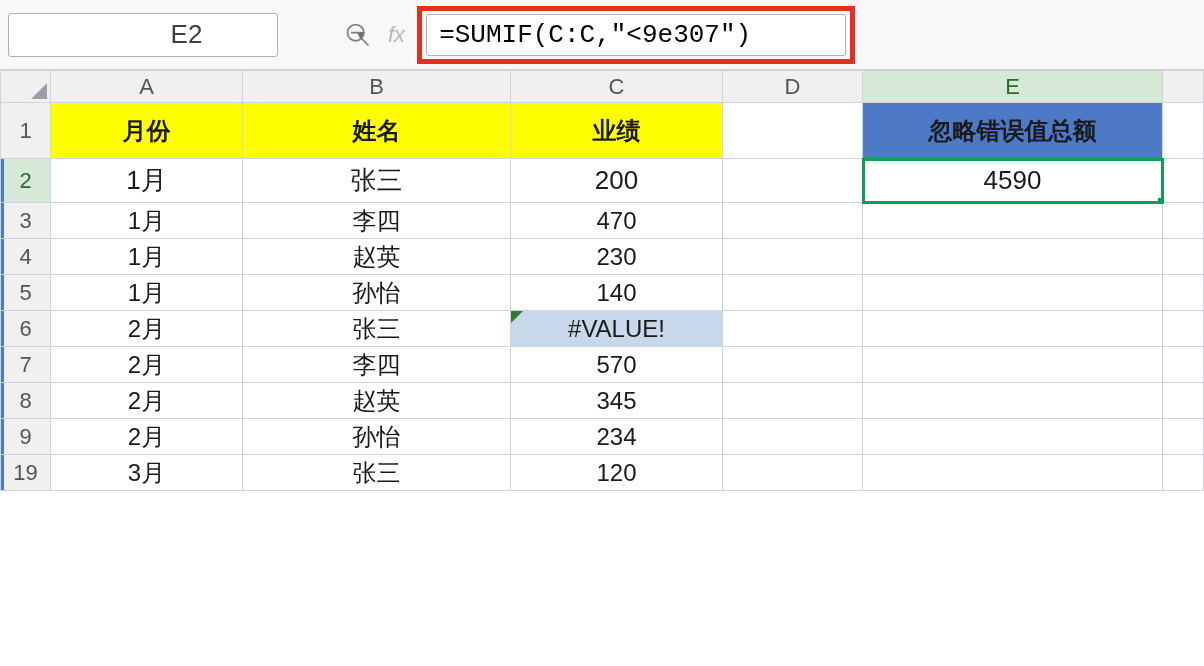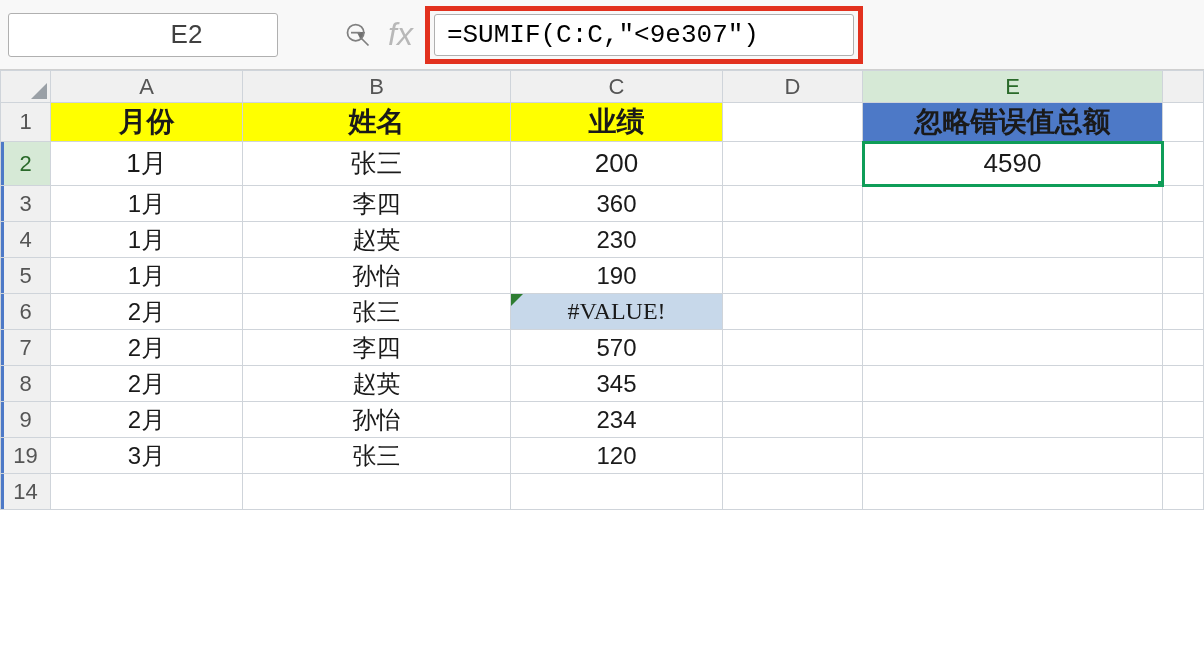--- a/index.html
+++ b/index.html
@@ -46,21 +46,21 @@
   .ic-btn {
     display: flex; align-items: center; justify-content: center;
     width: 40px; height: 40px;
     color: #808080;
     margin-right: 6px;
   }
   .ic-btn svg { width: 28px; height: 28px; stroke: currentColor; fill: none; stroke-width: 1.5; }
 
   .fx-label {
     font-style: italic;
-    font-size: 32px;
+    font-size: 22px;
     color: #b8b8b8;
     margin: 0 12px 0 4px;
   }
 
   .formula-box-frame {
     display: flex;
     align-items: center;
     border: 5px solid #e2311e;
     padding: 4px;
     height: 58px;
@@ -137,32 +137,32 @@
     content: "";
     position: absolute;
     right: 3px; bottom: 3px;
     width: 0; height: 0;
     border-left: 16px solid transparent;
     border-bottom: 16px solid #9aa0a6;
   }
 
   
   tr.data-header td {
-    height: 39px;
-    font-size: 28px;
+    height: 56px;
+    font-size: 24px;
     font-weight: 700;
   }
   td.hdr-yellow { background: #ffff00 !important; }
   td.hdr-blue   { background: #4d79c7 !important; color: #111; }
   tr.first-data td { font-size: 26px; height: 44px; }
 
   
   td.errcell {
     background: #c7d8ea !important;
-    font-family: Liberation Serif, serif;
+    font-family: Liberation Sans, sans-serif;
     position: relative;
     margin-left: 24px;
   }
   td.errcell::before {
     content: "";
     position: absolute;
     top: 0; left: 0;
     width: 0; height: 0;
     border-top: 12px solid #2e7d32;
     border-right: 12px solid transparent;
@@ -250,41 +250,41 @@
       <td>200</td>
       <td></td>
       <td class="active-cell">4590</td>
       <td></td>
     </tr>
 
     <tr>
       <th class="rowhdr left-mark">3</th>
       <td>1月</td>
       <td>李四</td>
-      <td>360</td>
+      <td>470</td>
       <td></td>
       <td></td>
       <td></td>
     </tr>
 
     <tr>
       <th class="rowhdr left-mark">4</th>
       <td>1月</td>
       <td>赵英</td>
       <td>230</td>
       <td></td>
       <td></td>
       <td></td>
     </tr>
 
     <tr>
       <th class="rowhdr left-mark">5</th>
       <td>1月</td>
       <td>孙怡</td>
-      <td>190</td>
+      <td>140</td>
       <td></td>
       <td></td>
       <td></td>
     </tr>
 
     <tr>
       <th class="rowhdr left-mark">6</th>
       <td>2月</td>
       <td>张三</td>
       <td class="errcell">#VALUE!</td>
@@ -329,24 +329,15 @@
       <td>张三</td>
       <td>120</td>
       <td></td>
       <td></td>
       <td></td>
     </tr>
 
 
 
 
-    <tr>
-      <th class="rowhdr left-mark">14</th>
-      <td></td>
-      <td></td>
-      <td></td>
-      <td></td>
-      <td></td>
-      <td></td>
-    </tr>
   </tbody>
     </table>
 </div>
 
 </body></html>

